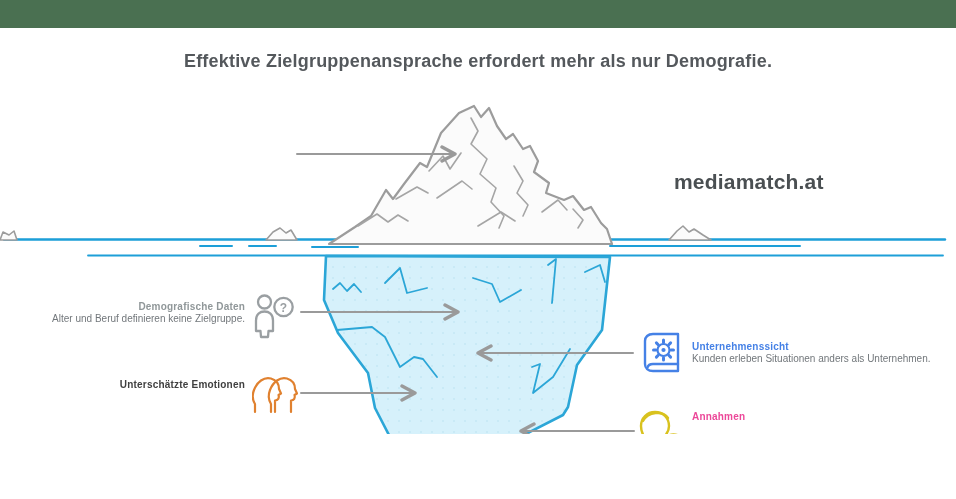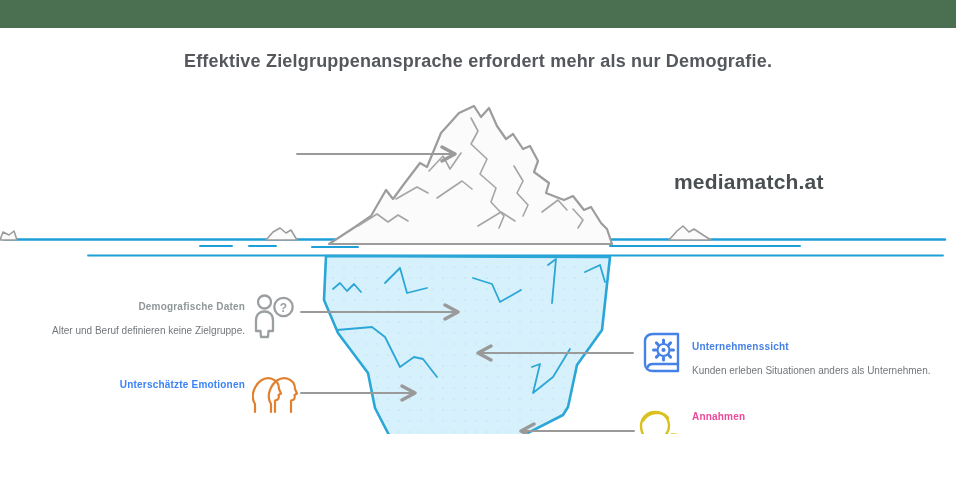--- a/index.html
+++ b/index.html
@@ -13,25 +13,25 @@
     position:absolute;left:0;top:51px;width:956px;text-align:center;
     font-size:18px;font-weight:bold;color:#54585c;letter-spacing:.2px;
   }
   #logo{
     position:absolute;left:674px;top:130px;
     font-size:21px;font-weight:bold;color:#4a4f52;letter-spacing:.2px;margin-top:40px;
   }
   #scene{position:absolute;left:0;top:0;}
   .callout{position:absolute;}
   .callout .c-title{font-size:10px;font-weight:bold;letter-spacing:.2px;}
-  .callout .c-sub{font-size:10px;color:#72777b;line-height:1.35;margin-top:12px;}
+  .callout .c-sub{font-size:10px;color:#72777b;line-height:1.35;margin-top:0;}
   .align-r{text-align:right;}
   .align-l{text-align:left;}
   .t-gray{color:#909799;}
-  .t-orange{color:#3b82f6;}
+  .t-orange{color:#404040;}
   .t-blue{color:#4581e6;}
   .t-yellow{color:#ec4899;}
   .iconbox{position:absolute;}
   svg{display:block;}
 </style>
 </head>
 <body>
 
 <div id="canvas">
 

